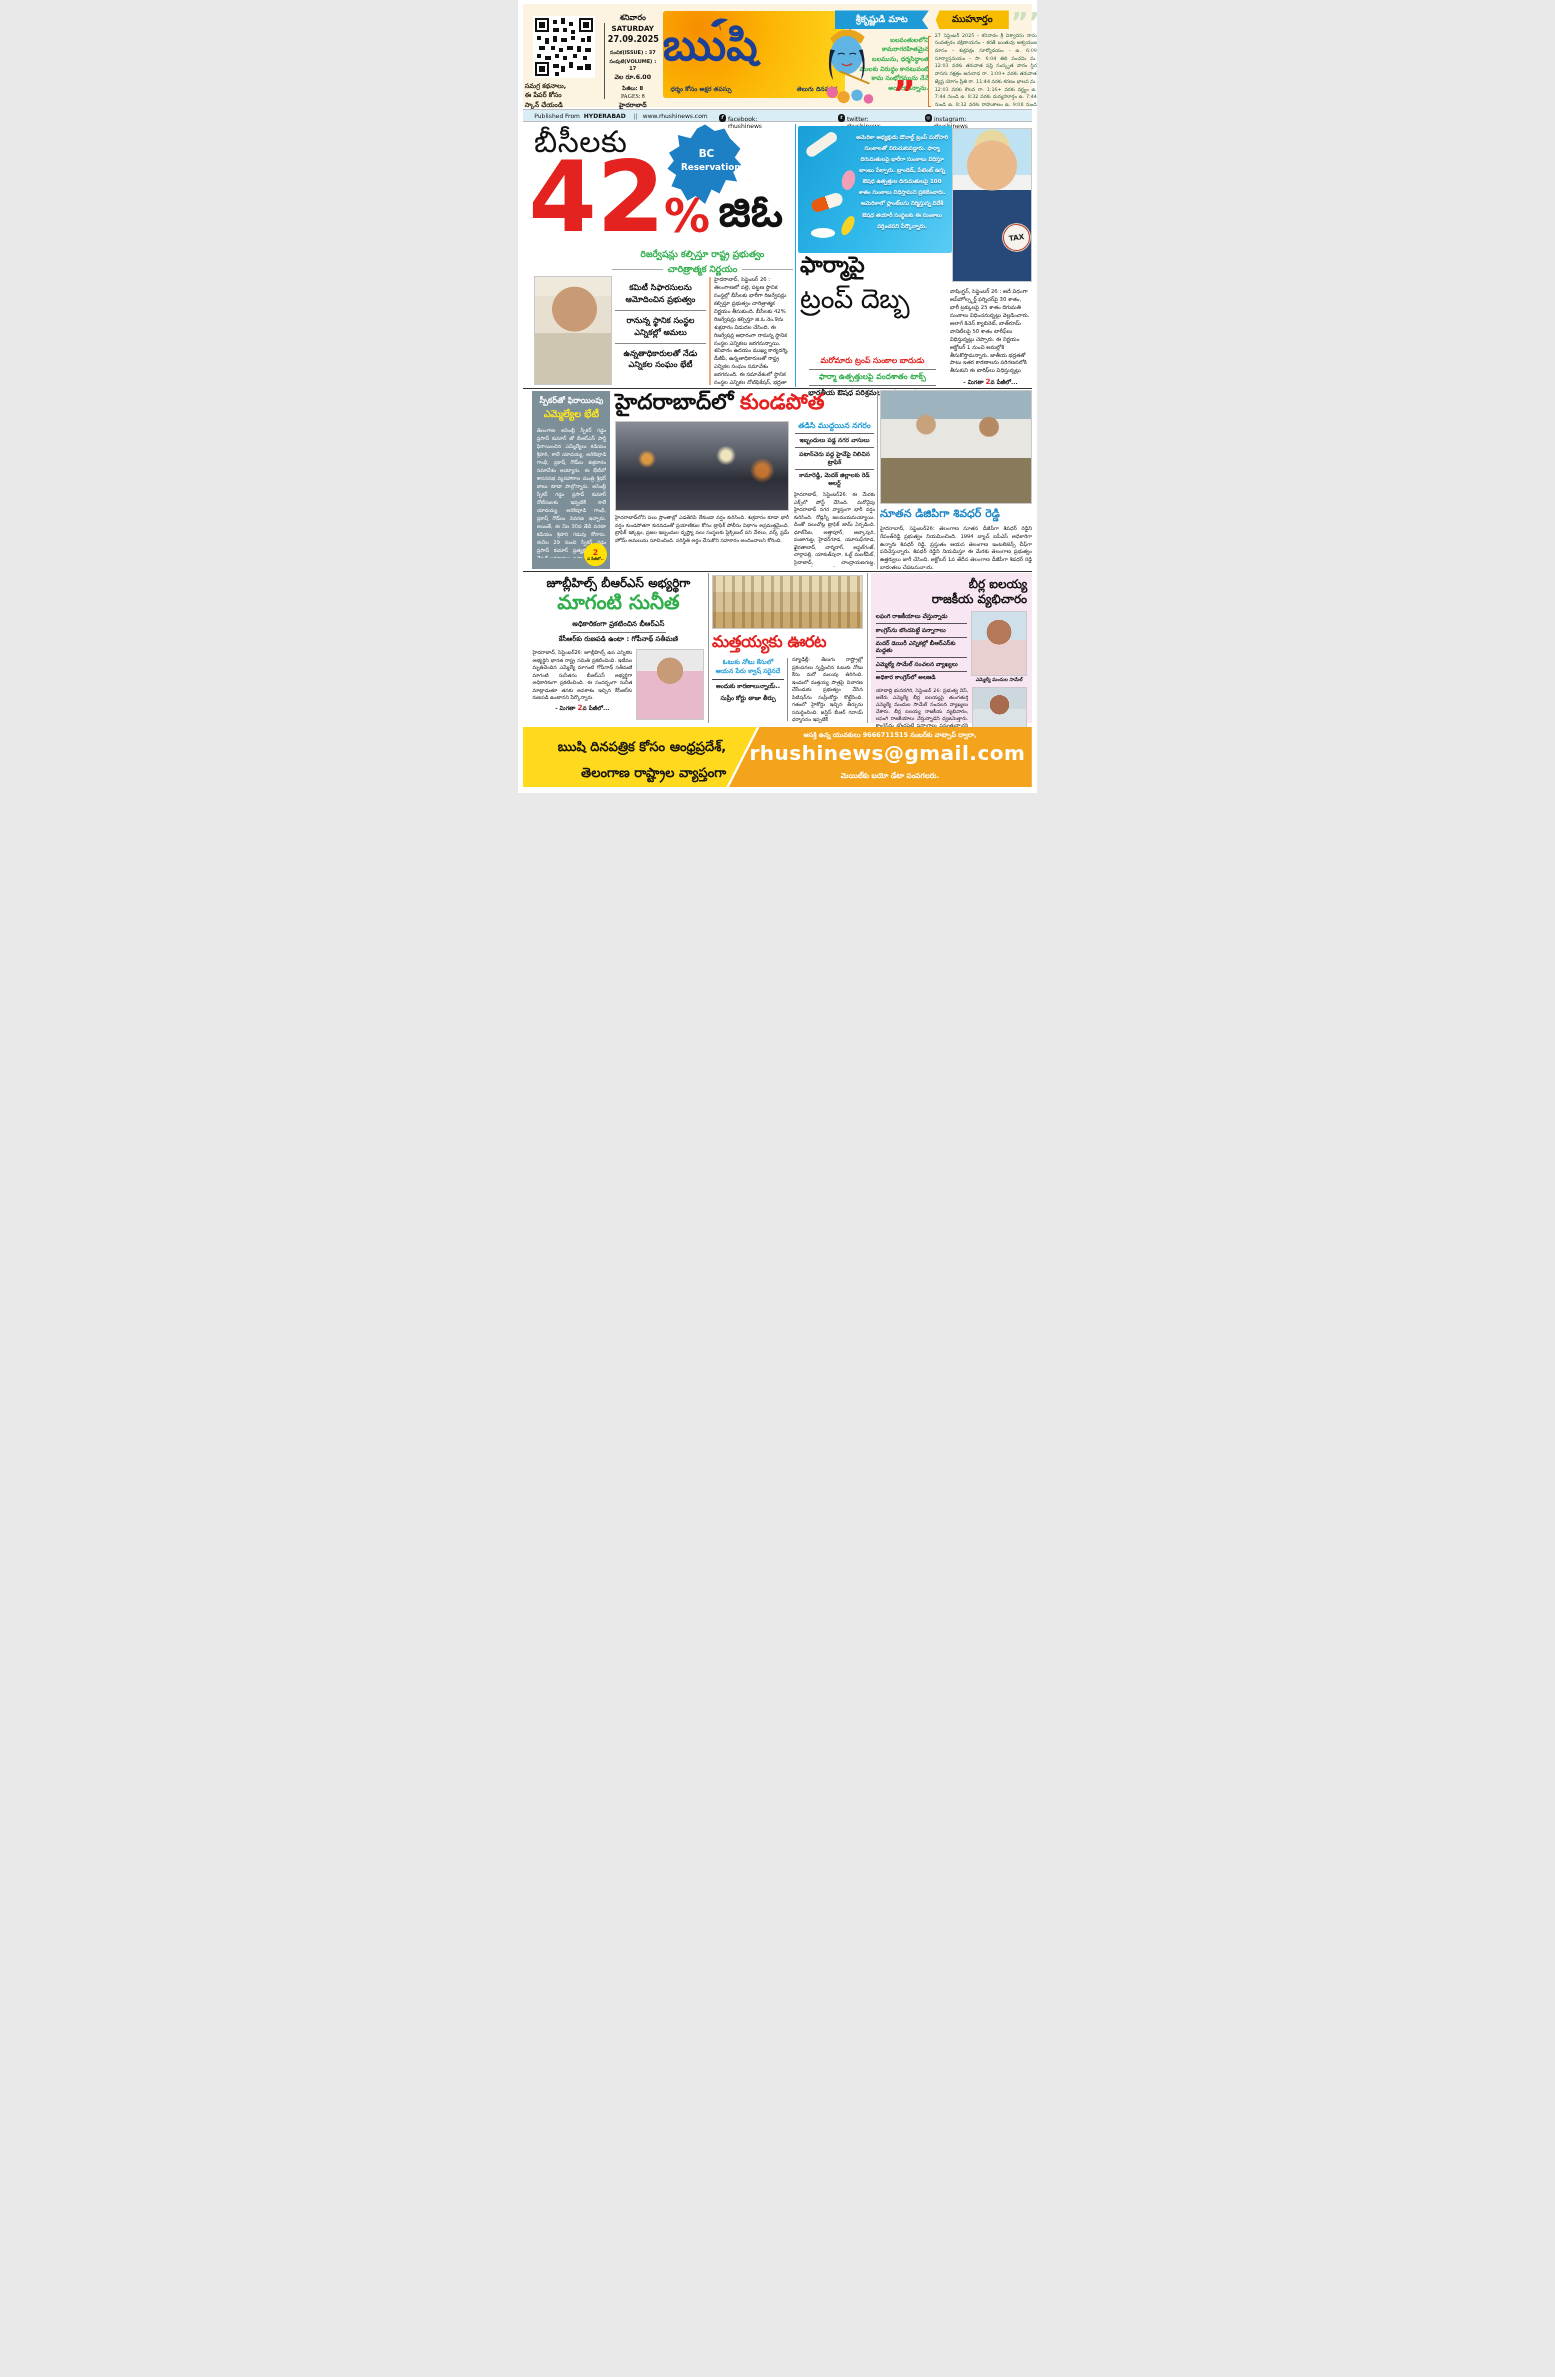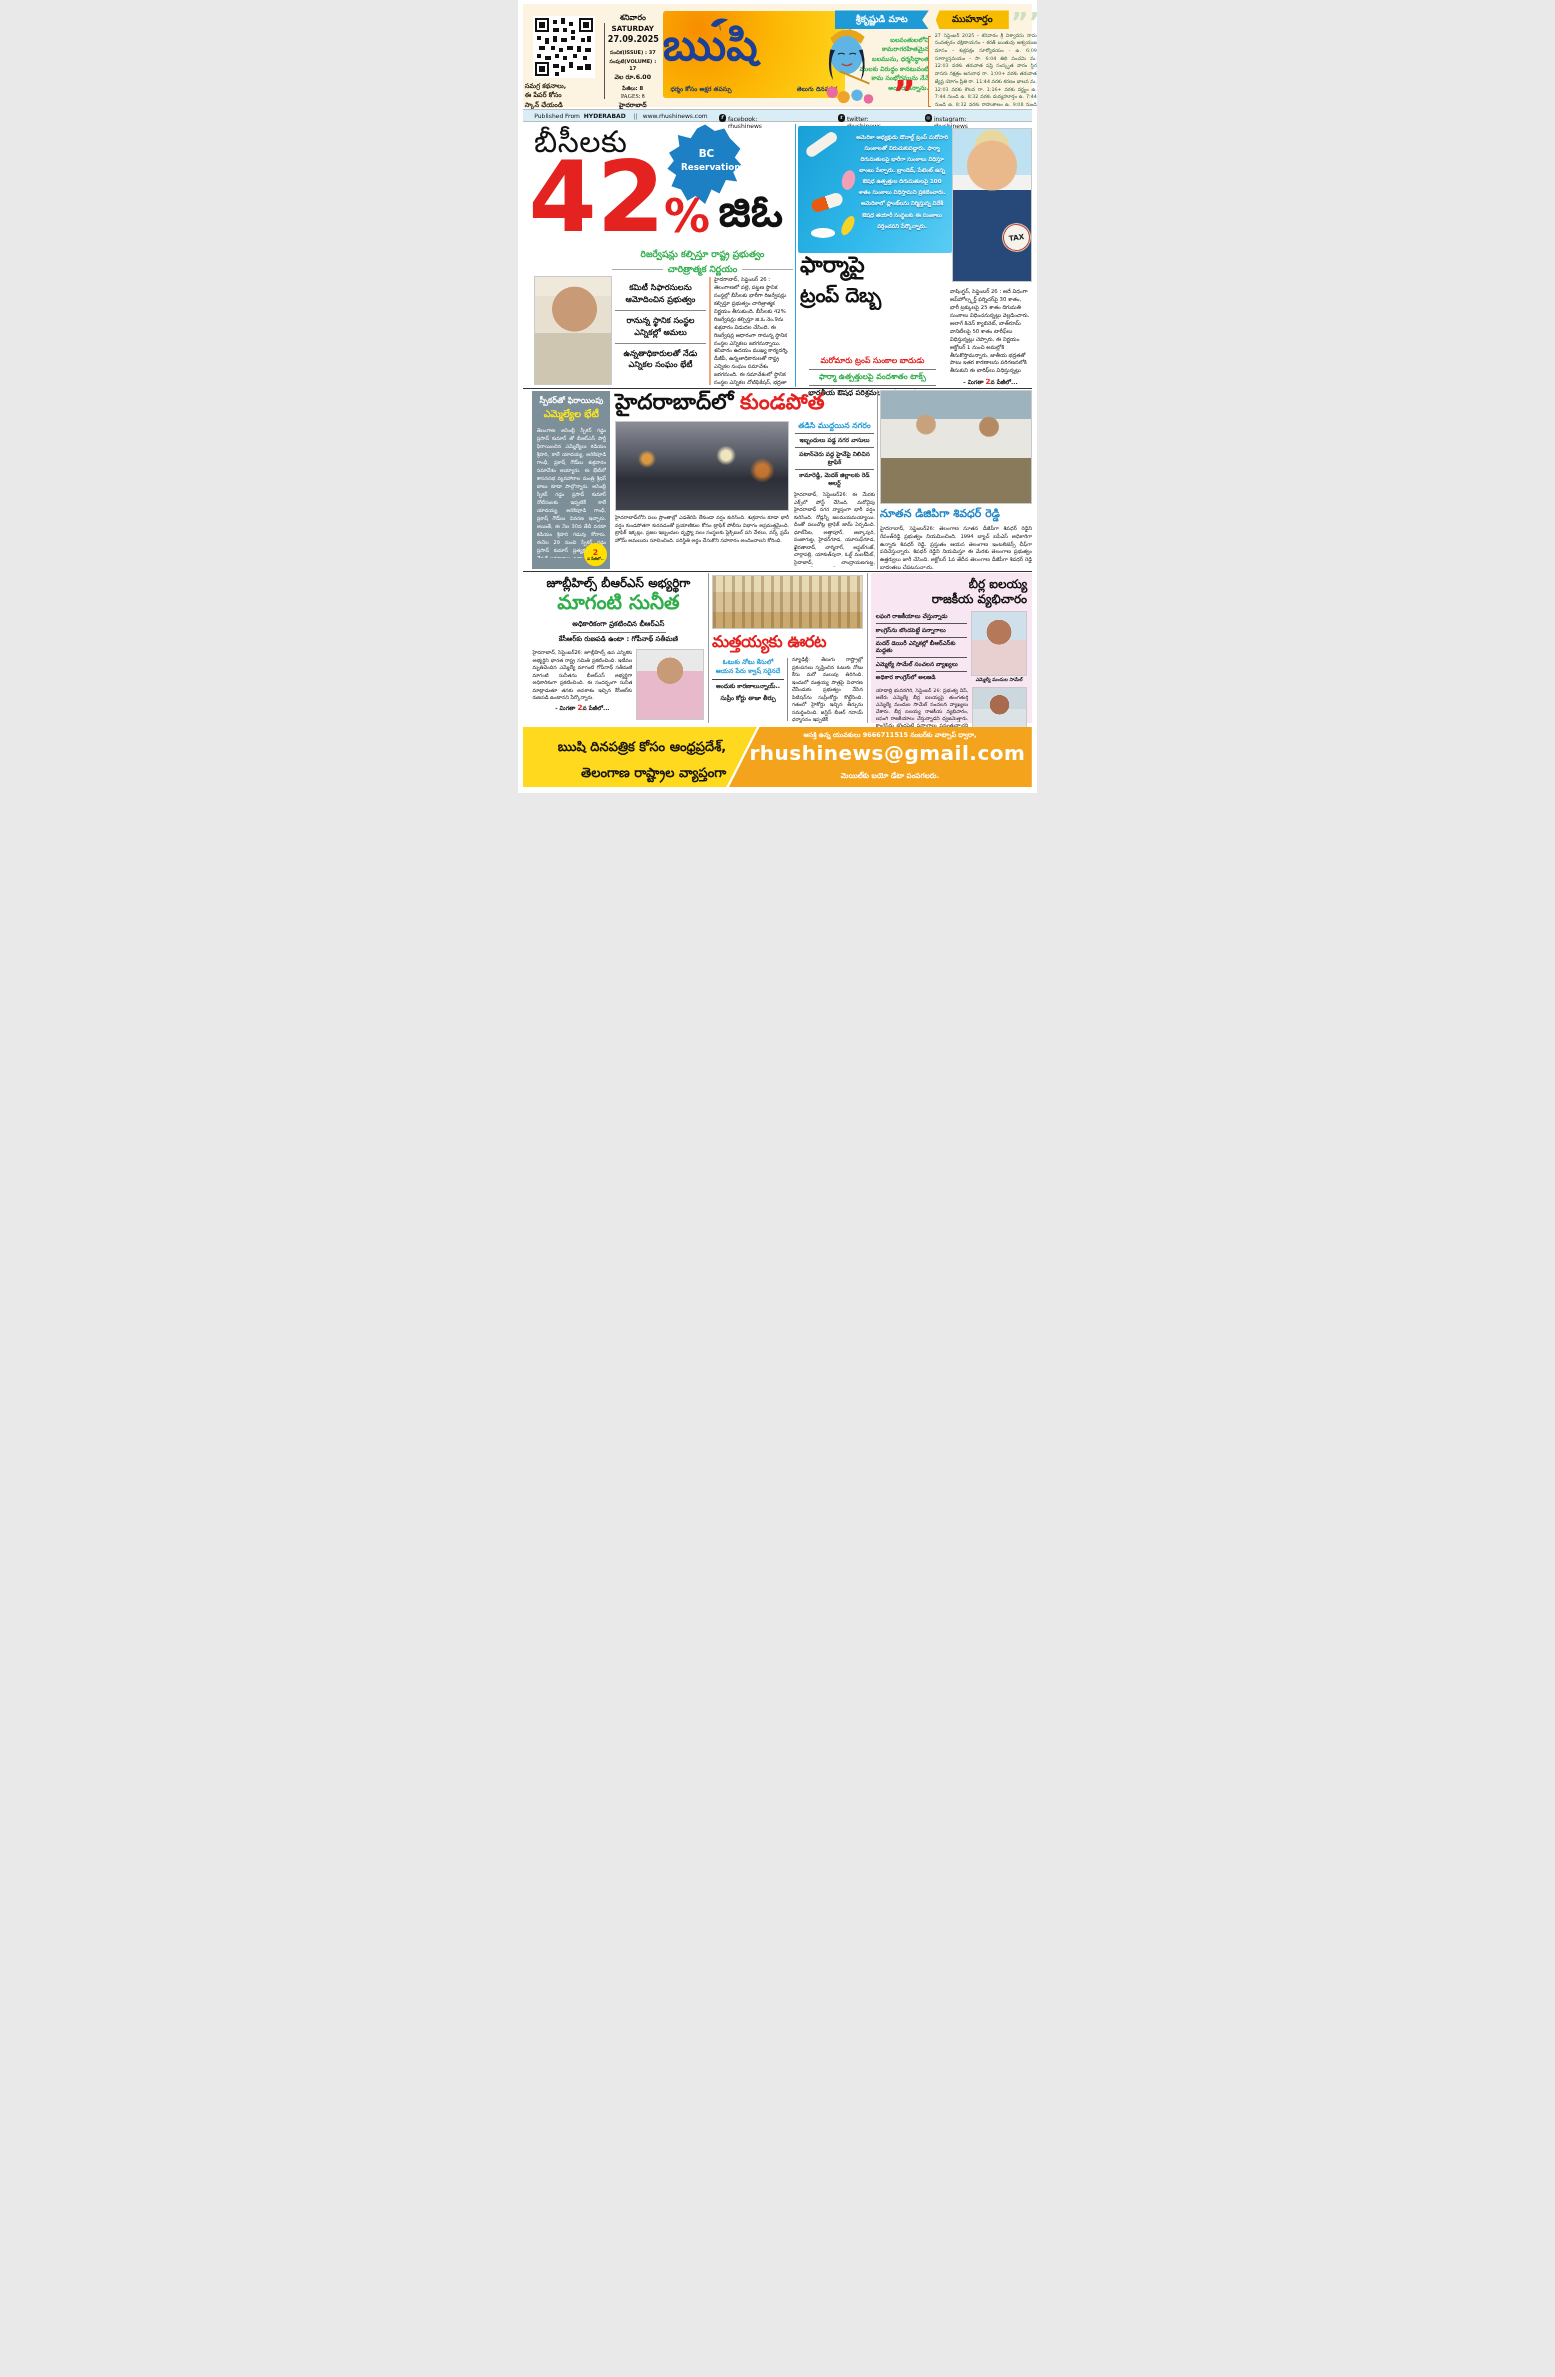--- a/index.html
+++ b/index.html
@@ -48,21 +48,21 @@
   .cont{font-size:5.8px;font-weight:bold;text-align:center;margin-top:1.9px}
   .cont .n{color:#e42320;font-size:7.2px}
   .bluediv{left:277px;top:124px;width:1.2px;height:263px;background:#2aa9e0}
   
   .tbox{left:280px;top:126px;width:154px;height:127px;border-radius:1.9px;background:linear-gradient(120deg,#189fd6 0%,#31b9ec 55%,#5accf4 100%);overflow:hidden}
   .pill{position:absolute;border-radius:19px}
   .tintro{position:absolute;left:58px;top:5.8px;right:3.8px;bottom:3.8px;color:#fff;font-size:5.5px;font-weight:bold;line-height:2.02;text-align:center;text-shadow:0 0.5px 1px rgba(0,60,90,.55);overflow:hidden}
   .trumpph{left:434px;top:128px;width:80px;height:154px;background:radial-gradient(circle at 50% 24%,#e9b98c 0 20%,rgba(0,0,0,0) 21%),radial-gradient(circle at 50% 12%,#e8d8a0 0 12%,rgba(0,0,0,0) 13%),linear-gradient(180deg,#bfe2f2 0 30%,#f2f2f0 30% 40%,#27497a 40% 100%)}
   .tax{left:485px;top:224px;width:27px;height:27px;border-radius:50%;background:#f6f3ec;border:1.4px double #c0392b;color:#222;font-size:7.2px;font-weight:bold;display:flex;align-items:center;justify-content:center;transform:rotate(-8deg);box-shadow:0 0 0 1px #d8cbb6}
   .pharma{left:282px;top:252px;font-size:22px;font-weight:bold}
-  .trumph{left:282px;top:283px;width:150px;font-size:20px;line-height:1.2;font-weight:bold;letter-spacing:-0.5px}
+  .trumph{left:282px;top:283px;width:150px;font-size:27px;line-height:1.2;font-weight:normal;letter-spacing:-0.5px}
   .tsubs{left:282px;top:356px;width:145px;text-align:center;font-weight:bold}
   .tsubs .r{color:#e42320;font-size:7.7px}
   .tsubs .g{color:#2fae4a;font-size:7.7px}
   .tsubs .k{color:#111;font-size:7.2px}
   .tsubs hr{border:none;border-top:0.5px solid #777;margin:1.9px 8.6px}
   .tbody{left:432px;top:288px;width:81px;height:99px;font-size:5.3px;line-height:1.5;overflow:hidden}
   .midrule{left:4.8px;width:509px;height:0.7px;background:#333}
   
   .spbox{left:14.4px;top:391px;width:78px;height:178px;background:#7d8f99;color:#fff;padding:4.8px 4.3px}
   .spt1{font-size:8px;font-weight:bold;text-align:center}

